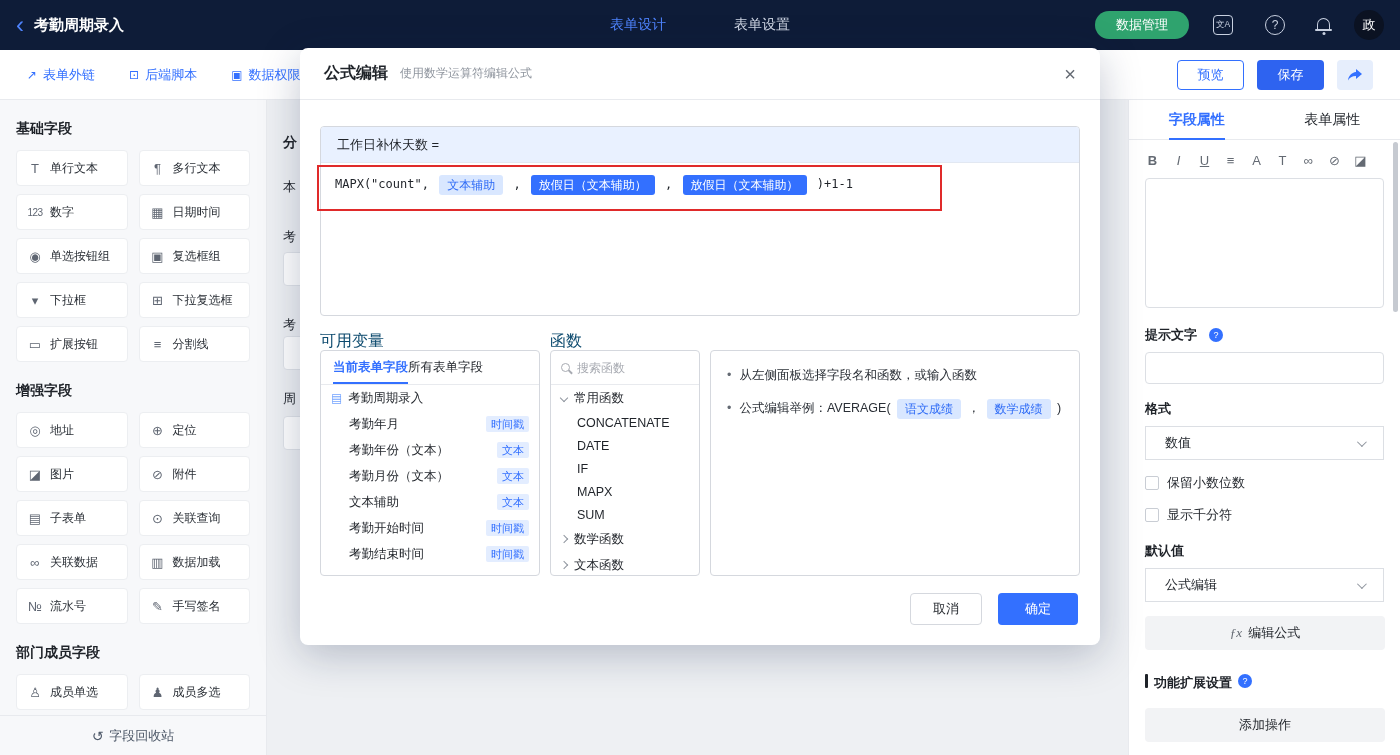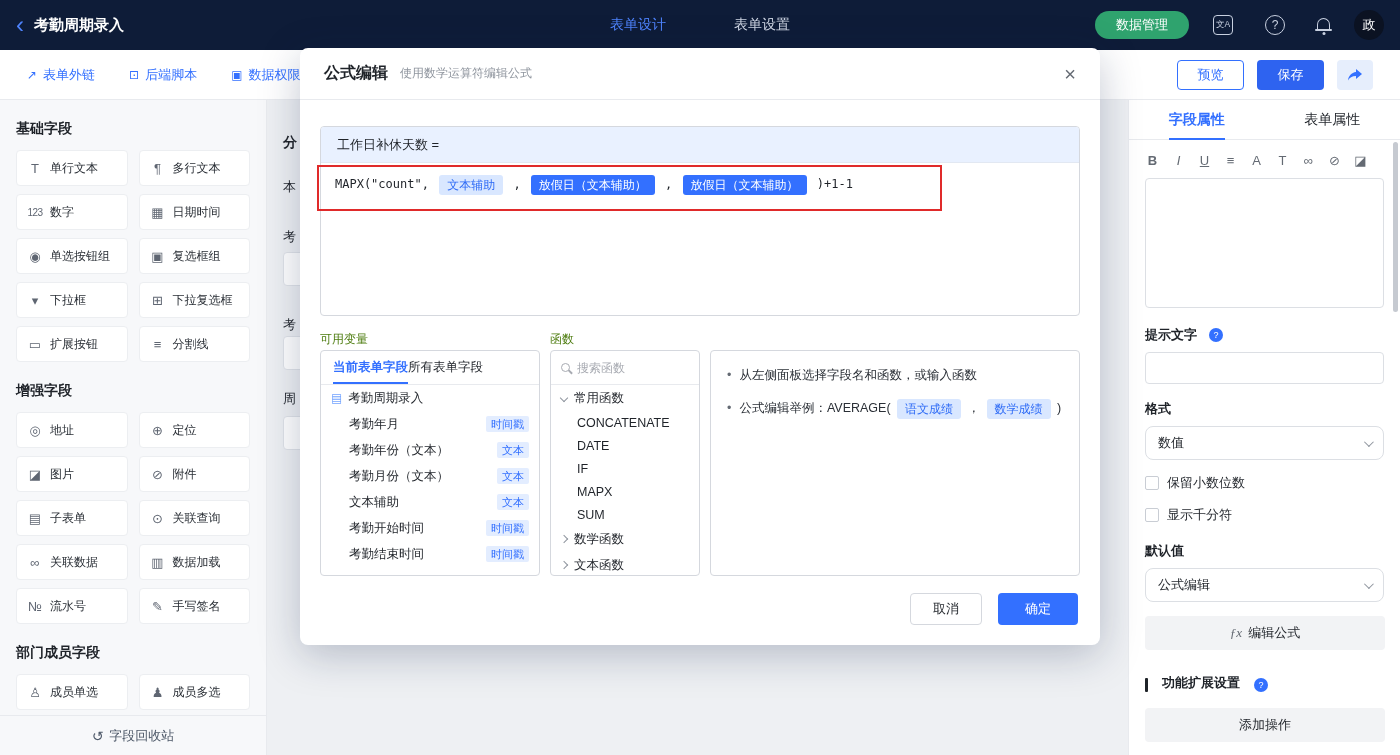--- a/index.html
+++ b/index.html
@@ -51,43 +51,43 @@
 .rp-tab{flex:1;display:flex;align-items:center;justify-content:center;font-size:14px;color:#1f2329;cursor:pointer;position:relative}
 .rp-tab.active{color:#3370ff;font-weight:bold}
 .rp-tab.active::after{content:"";position:absolute;bottom:-1px;left:50%;transform:translateX(-50%);width:56px;height:2px;background:#3370ff}
 .rte-row{display:flex;align-items:center;gap:11px;margin:13px 16px 0;color:#646a73;font-size:13px}
 .rte-ic{cursor:pointer;width:15px;text-align:center}
 .rp-box{margin:10px 16px 0;height:130px;border:1px solid #dcdfe4;border-radius:4px;background:#fff}
 .rp-label{display:flex;align-items:center;gap:12px;margin:18px 16px 0;font-size:13px;font-weight:bold;color:#1f2329}
 .rp-label.tight{margin-top:16px}
 .q-ic{width:14px;height:14px;border-radius:50%;background:#3370ff;color:#fff;font-size:9px;display:flex;align-items:center;justify-content:center;font-weight:normal;cursor:pointer;flex:none}
 .rp-input{margin:8px 16px 0;height:32px;border:1px solid #dcdfe4;border-radius:4px;background:#fff;cursor:text}
-.rp-select{margin:8px 16px 0;height:34px;border:1px solid #dcdfe4;border-radius:8px;background:#fff;display:flex;align-items:center;justify-content:space-between;padding:0 12px;font-size:13px;cursor:pointer}
+.rp-select{margin:8px 16px 0;height:34px;border:1px solid #dcdfe4;border-radius:0;background:#fff;display:flex;align-items:center;justify-content:space-between;padding:0 19px;font-size:13px;cursor:pointer}
 .chev{width:7px;height:7px;border-right:1.5px solid #8f959e;border-bottom:1.5px solid #8f959e;transform:rotate(45deg) translateY(-2px)}
 .rp-checks{margin-top:6px}
 .rp-check{display:flex;align-items:center;gap:8px;margin:14px 16px 0;font-size:13px;cursor:default}
 .cbox{width:14px;height:14px;border:1px solid #c9cdd4;border-radius:2px;background:#fff;flex:none;cursor:pointer}
 .btn-light{margin:14px 16px 0;height:34px;background:#f2f3f5;border:none;border-radius:4px;width:240px;font-size:13px;color:#1f2329;cursor:pointer;display:flex;align-items:center;justify-content:center;gap:6px}
 .fx{font-style:italic;color:#646a73;font-family:"Liberation Serif","DejaVu Serif",serif}
-.ext-head{display:flex;align-items:flex-end;gap:14px;margin:24px 16px 16px;font-size:13px;font-weight:bold}
+.ext-head{display:flex;align-items:flex-start;gap:6px;margin:24px 16px 16px;font-size:13px;font-weight:bold}
 .ext-bar{width:3px;height:14px;background:#1f2329;border-radius:1px}
 .rp-scroll{position:absolute;right:2px;top:42px;width:5px;height:170px;background:#c6cad1;border-radius:3px;cursor:pointer}
 
 .modal{position:absolute;left:300px;top:48px;width:800px;height:597px;background:#fff;border-radius:8px;box-shadow:0 10px 40px rgba(15,30,70,.25);z-index:10}
 .m-head{height:52px;display:flex;align-items:center;padding:0 24px;border-bottom:1px solid #e8eaee}
 .m-title{font-size:16px;font-weight:bold}
 .m-sub{font-size:12px;color:#8f959e;margin-left:12px}
 .m-close{margin-left:auto;font-size:20px;color:#646a73;cursor:pointer;line-height:1}
 .f-box{position:absolute;left:20px;top:78px;width:760px;height:190px;border:1px solid #d5d8de;border-radius:4px;overflow:hidden;background:#fff}
 .f-head{height:36px;background:#e9f1ff;display:flex;align-items:center;padding:0 16px;font-size:13px;border-bottom:1px solid #e2e8f2}
 .f-edit{padding:10px 14px;font-family:"DejaVu Sans Mono","Liberation Mono",monospace;font-size:12px;color:#1f2329;line-height:22px;cursor:text}
 .f-tag{display:inline-block;background:#d9e7ff;color:#2e6bf6;border-radius:3px;padding:0 8px;margin:0 3px;font-family:"Liberation Sans","DejaVu Sans",sans-serif;font-size:12px;line-height:20px;cursor:pointer;vertical-align:middle}
 .f-tag.sel{background:#3370ff;color:#fff}
 .red-annot{position:absolute;left:17px;top:117px;width:625px;height:46px;border:2px solid #e02a2a;pointer-events:none}
-.col-label{position:absolute;top:283px;font-size:12px;color:#4d7c0f}
+.col-label{position:absolute;top:283px;font-size:16px;color:#0c4a6e}
 .v-box{position:absolute;left:20px;top:302px;width:220px;height:226px;border:1px solid #d5d8de;border-radius:4px;overflow:hidden;font-size:12.5px;background:#fff}
 .v-tabs{height:34px;display:flex;align-items:center;gap:0;padding:0 12px;border-bottom:1px solid #e8eaee}
 .v-tab{cursor:pointer;color:#1f2329;position:relative;height:100%;display:flex;align-items:center}
 .v-tab.active{color:#3370ff;font-weight:bold}
 .v-tab.active::after{content:"";position:absolute;bottom:0;left:0;right:0;height:2px;background:#3370ff}
 .v-row{height:26px;display:flex;align-items:center;padding:0 10px 0 28px;cursor:pointer}
 .v-row.root{padding-left:10px;gap:6px}
 .doc-ic{color:#74a4ff;font-size:12px}
 .v-name{flex:1;overflow:hidden;white-space:nowrap}
 .v-tag{background:#e3edff;color:#3370ff;font-size:11px;border-radius:2px;padding:0 5px;line-height:16px;flex:none}

